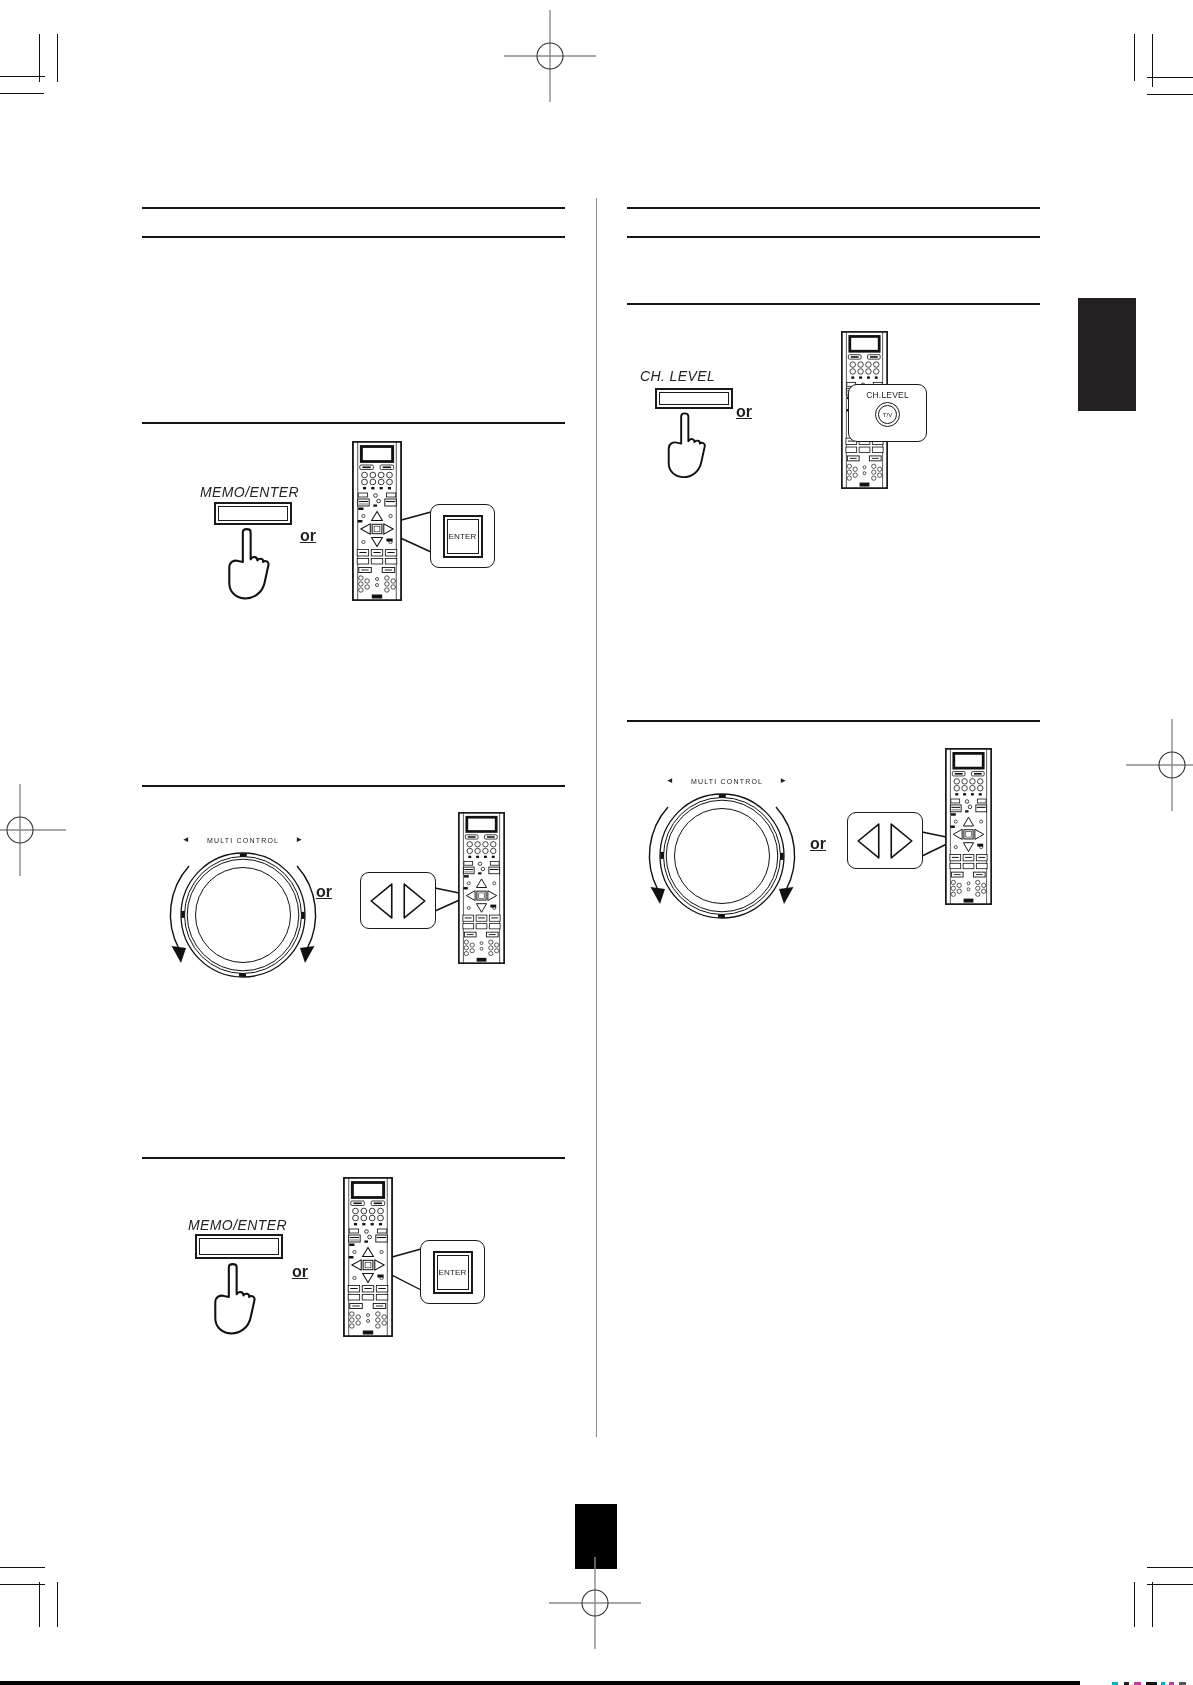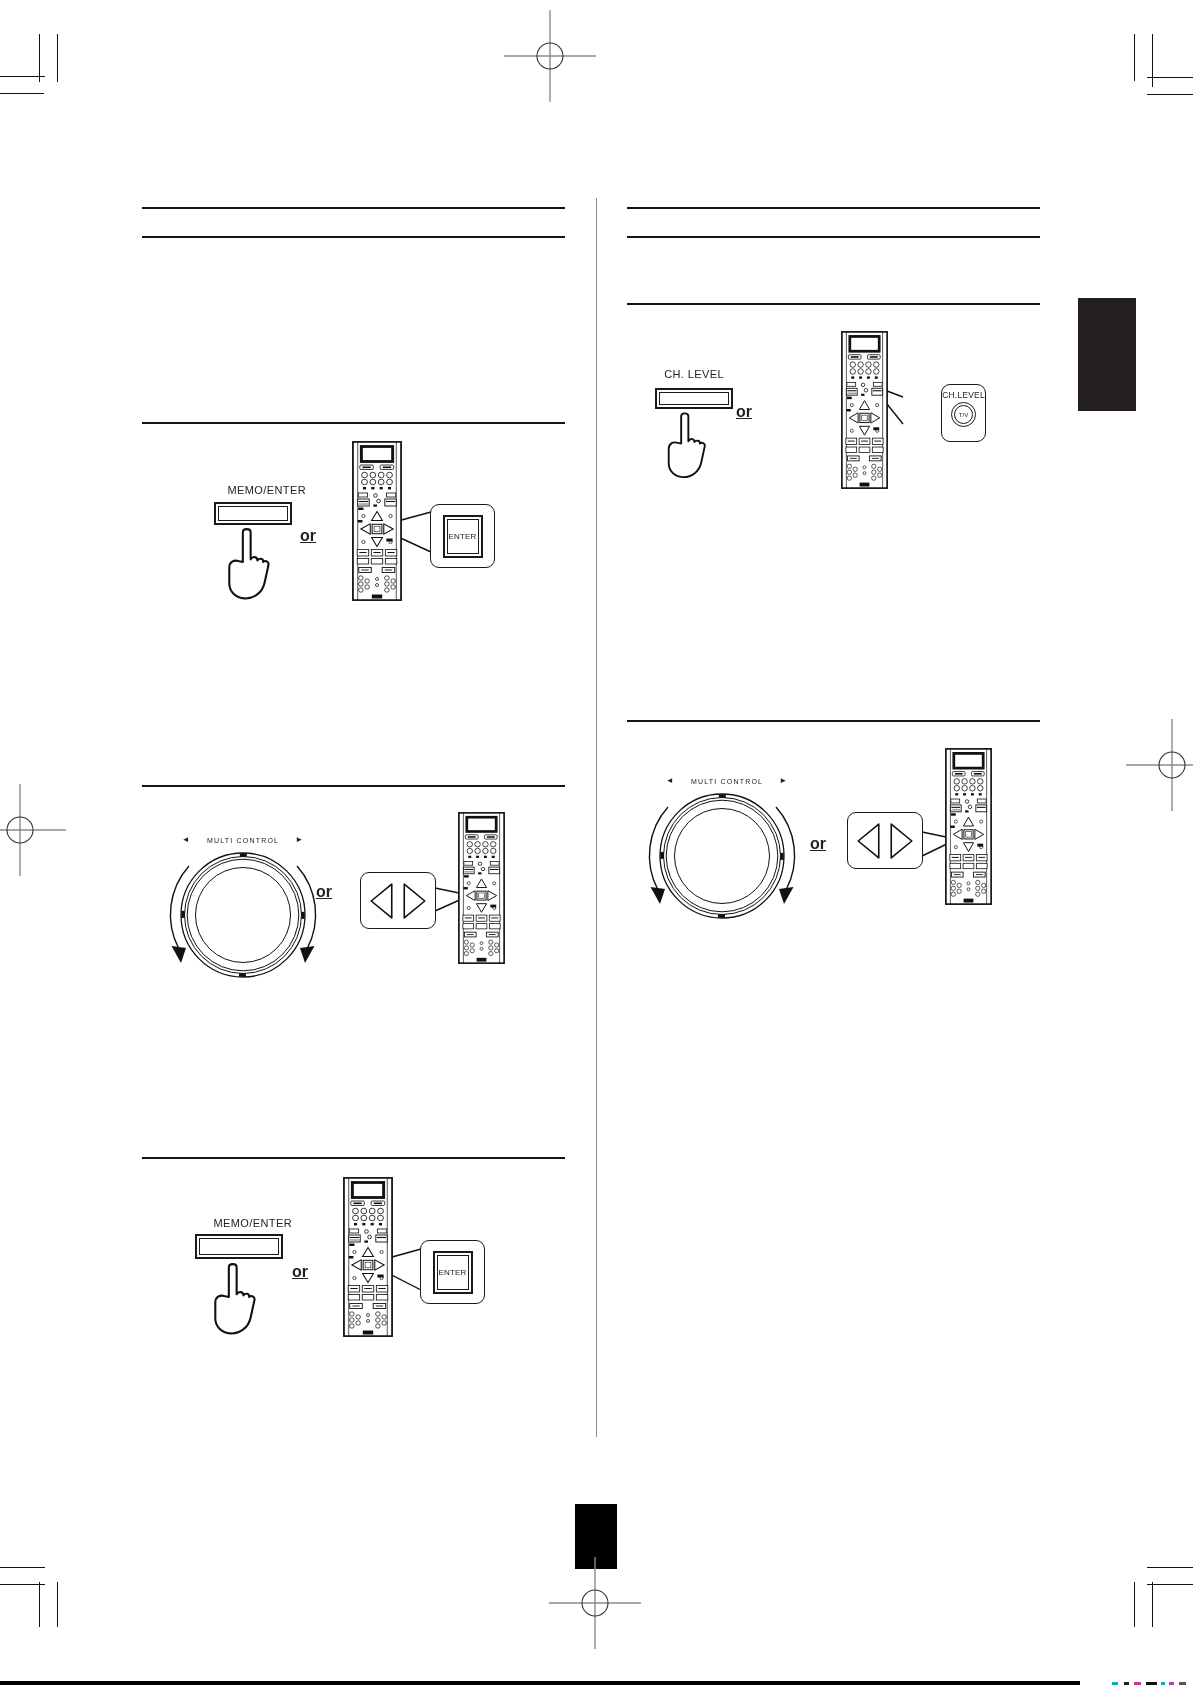--- a/index.html
+++ b/index.html
@@ -4,22 +4,22 @@
 <style>
   html,body{margin:0;padding:0;background:#fff;}
   #page{position:relative;width:1193px;height:1685px;background:#fff;overflow:hidden;
         font-family:"Liberation Sans",sans-serif;color:#1a1a1a;}
   .mark-h{position:absolute;background:#111;height:1px;}
   .mark-v{position:absolute;background:#111;width:1px;}
   .rule{position:absolute;background:#151515;height:1.6px;}
   .divider{position:absolute;background:#8c8c8c;width:1px;}
   .btn{position:absolute;border:2px solid #1a1a1a;background:#fff;box-sizing:border-box;}
   .btn::after{content:"";position:absolute;inset:2px;border:1px solid #1a1a1a;}
-  .btn-label{position:absolute;text-align:right;font-size:11px;letter-spacing:.4px;
-             color:#222;white-space:nowrap;}
+  .btn-label{position:absolute;text-align:left;font-size:14px;letter-spacing:.4px;
+             color:#222;white-space:nowrap;font-style:italic;}
   .or{position:absolute;font-size:16px;font-weight:bold;color:#222;line-height:1;text-decoration:underline;}
   .callout{position:absolute;border:1.7px solid #1a1a1a;border-radius:9px;background:#fff;
            box-sizing:border-box;display:flex;align-items:center;justify-content:center;z-index:3;}
   .enter-key{position:relative;width:40px;height:43px;border:2px solid #1a1a1a;
              display:flex;align-items:center;justify-content:center;box-sizing:border-box;}
   .enter-key::after{content:"";position:absolute;inset:2px;border:1px solid #1a1a1a;}
   .enter-key span{font-size:8px;letter-spacing:.2px;}
   .dial-label{position:absolute;display:flex;align-items:center;justify-content:center;
               gap:16px;font-size:7px;letter-spacing:1.2px;color:#222;}
   .dial-label .tri{font-size:8px;line-height:1;}
@@ -272,21 +272,21 @@
 
   <div class="btn-label" style="left:640px;top:368px;width:84px">CH. LEVEL</div>
   <div class="btn" style="left:655px;top:388px;width:78px;height:21px"></div>
   <svg class="art" style="left:662px;top:411px" width="46" height="68" viewBox="0 0 48 70">
       <use href="#hand-sym"></use>
     </svg>
   <div class="or" style="left:736px;top:404px">or</div>
   <svg class="art" style="left:841px;top:331px" width="47" height="158" viewBox="0 0 48 160" preserveAspectRatio="none">
       <use href="#remote-sym"></use>
     </svg>
-  <div class="callout chlevel-callout" style="left:941px;top:384px;width:45px;height:58px">
+  <div class="callout chlevel-callout" style="left:848px;top:384px;width:79px;height:58px">
     <div class="co-label">CH.LEVEL</div>
     <div class="circle-btn">
       <span>T/V</span>
     </div>
   </div>
 
   <div class="dial-label" style="left:652px;top:777px;width:150px">
     <span class="tri">◄</span>
     <span>MULTI CONTROL</span>
     <span class="tri">►</span>

